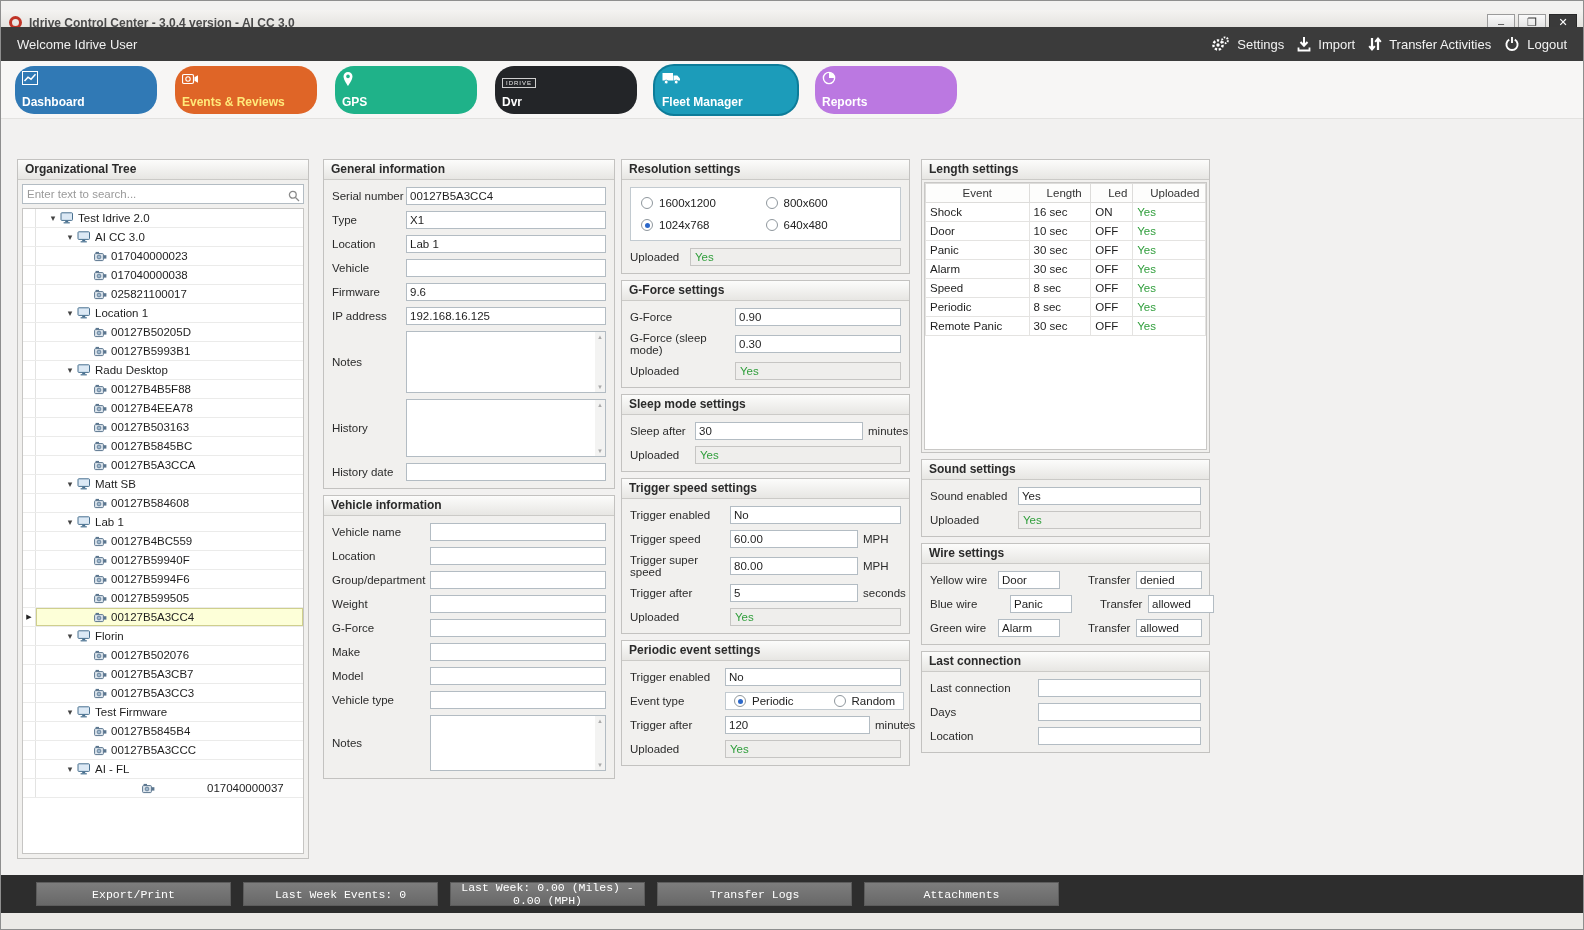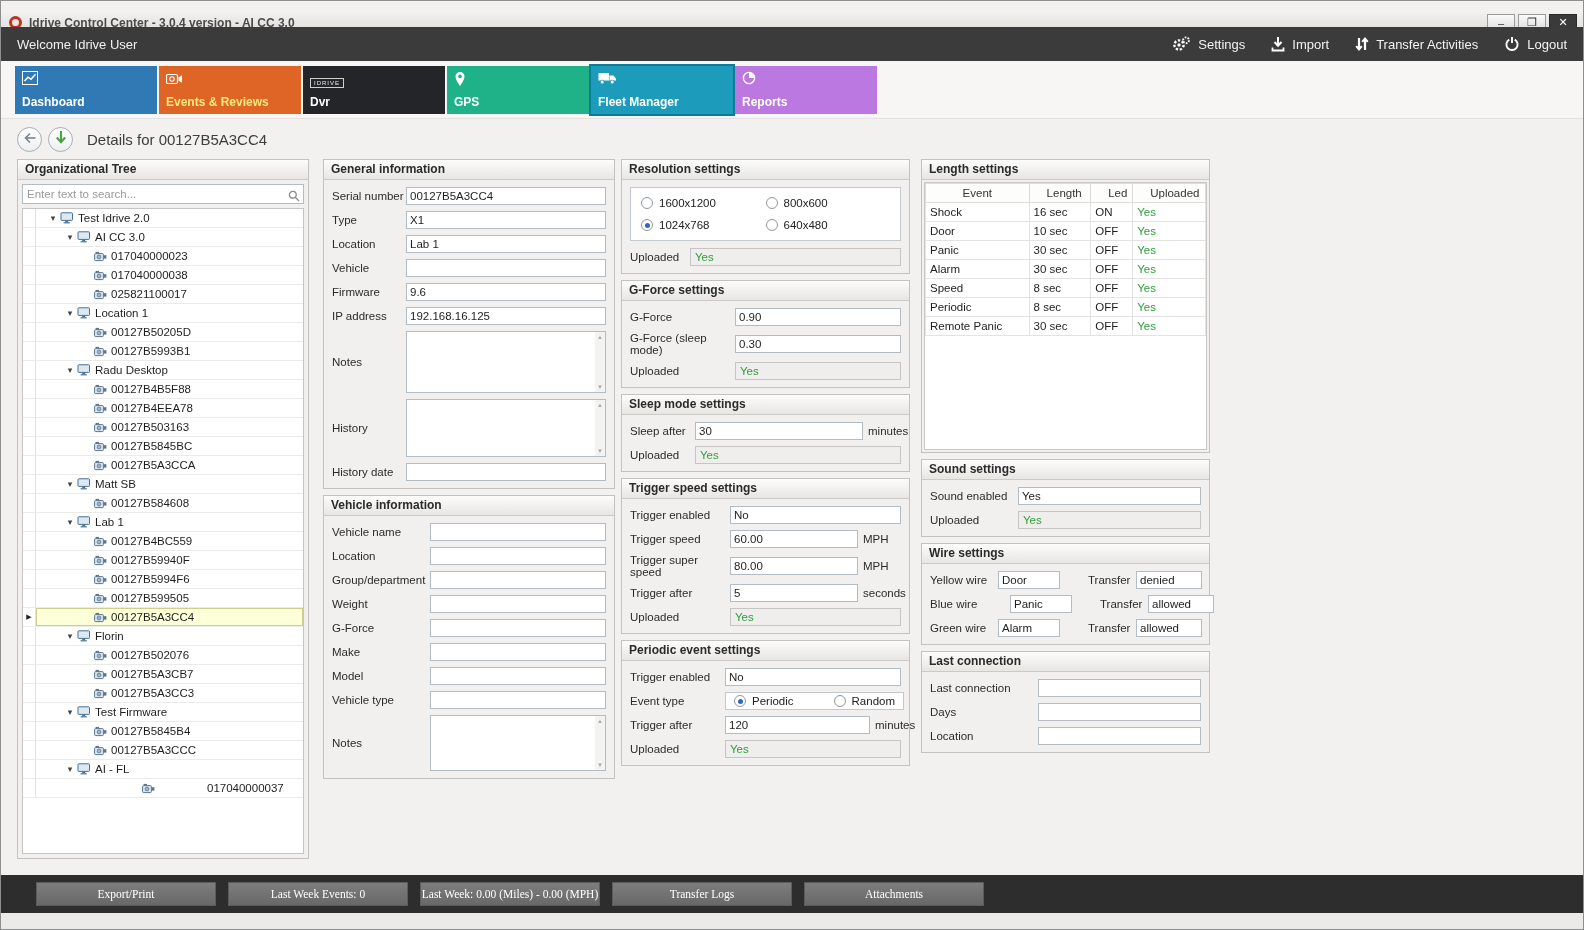--- a/index.html
+++ b/index.html
@@ -10,27 +10,27 @@
   .titlebar { position:absolute; top:0; left:0; right:0; height:26px; background:linear-gradient(#f4f3f1,#dddbd7); border-bottom:1px solid #bdbab5; display:flex; align-items:center; padding:0 6px;margin-top:9px; }
   .app-icon { width:13px; height:13px; border:3px solid #c03427; border-radius:50%; margin:0 7px 0 2px; }
   .win-title { font-size:12px; font-weight:bold; color:#4a4a4a; }
   .win-btns { margin-left:auto; display:flex; gap:3px; }
   .win-btn { width:28px; height:18px; border:1px solid #9b9b9b; background:linear-gradient(#fafafa,#dcdcdc); font-size:11px; color:#333; display:flex; align-items:center; justify-content:center; cursor:default; }
   .win-btn.close { background:#3a3a3a; color:#fff; border-color:#2a2a2a; }
 
   
   .topbar { position:absolute; top:26px; left:0; right:0; height:34px; background:#3b3b3b; display:flex; align-items:center; padding:0 16px; }
   .welcome { color:#f0f0f0; font-size:13px; }
-  .top-actions { margin-left:auto; display:flex; align-items:center; gap:26px; }
+  .top-actions { margin-left:auto; display:flex; align-items:center; gap:13px; }
   .top-action { display:flex; align-items:center; gap:7px; color:#f2f2f2; font-size:13px; cursor:default; }
   .top-action svg { display:block; }
 
   
   .tabstrip { position:absolute; top:60px; left:0; right:0; height:58px; background:#f7f6f5; border-bottom:1px solid #e3e2e0; display:flex; align-items:center; padding-left:14px; }
-  .tile { width:142px; height:48px; margin-right:2px; position:relative; padding:5px 0 0 7px; cursor:default; }
+  .tile { width:142px; height:48px; margin-right:18px; position:relative; padding:5px 0 0 7px; cursor:default;border-radius:19px; }
   .tile .tlabel { position:absolute; left:7px; bottom:5px; color:#fff; font-size:12px; font-weight:bold; }
   .tile.selected { box-shadow:0 0 0 2px #0d7c99; }
   .dvr-logo { display:inline-block; border:1px solid #cfcfcf; color:#e8e8e8; font-size:6px; letter-spacing:1px; padding:1px 3px; }
 
   
   .navrow { position:absolute; top:118px; left:0; right:0; height:40px; display:flex; align-items:center; padding-left:16px; }
   .circle-btn { width:25px; height:25px; border:1px solid #a9aeb2; border-radius:50%; background:linear-gradient(#ffffff,#eceff1); display:flex; align-items:center; justify-content:center; margin-right:6px; cursor:default; }
   .page-title { font-size:15px; color:#3d3d3d; margin-left:8px; }
 
   
@@ -89,21 +89,21 @@
   
   .table-wrap { margin:2px; background:#fff; border:1px solid #c9c8c6; height:268px; overflow:hidden; }
   .lstable { border-collapse:collapse; width:100%; font-size:11.5px; background:#fff; table-layout:fixed; }
   .lstable th { border:1px solid #dddcda; font-weight:normal; color:#333; text-align:center; height:19px; padding:0 17px; background:#fdfdfc; }
   .lstable td { border:1px solid #e4e3e1; height:19px; padding:0 4px; color:#1e1e1e; overflow:hidden; white-space:nowrap; }
   .lstable td.green { color:#2f9e3b; }
   .lstable col.c1{width:37%;} .lstable col.c2{width:22%;} .lstable col.c3{width:15%;} .lstable col.c4{width:26%;}
 
   
   .footer { position:absolute; left:0; right:0; top:874px; height:38px; background:#2d2d2d; display:flex; align-items:center; padding-left:35px; gap:12px; }
-  .fbtn { width:180px; height:24px; border:1px solid #5c5c5c; background:linear-gradient(#7d7d7d,#686868); color:#fff; font-family:Liberation Serif, serif; font-size:11.5px; display:flex; align-items:center; justify-content:center; cursor:default; }
+  .fbtn { width:195px; height:24px; border:1px solid #5c5c5c; background:linear-gradient(#7d7d7d,#686868); color:#fff; font-family:Liberation Mono, monospace; font-size:11.5px; display:flex; align-items:center; justify-content:center; cursor:default; }
   .bottomstrip { position:absolute; left:0; right:0; top:912px; height:18px; background:#eceae7; }
 </style>
 </head>
 <body>
 
 <div class="app">
 
   <div class="titlebar">
     <div class="app-icon"></div>
     <div class="win-title">Idrive Control Center - 3.0.4 version - AI CC 3.0</div>
@@ -169,64 +169,49 @@
       <span class="tlabel">Dashboard</span>
     </div>
     <div class="tile" style="background: rgb(223, 101, 39);">
       <span><svg width="17" height="12" viewBox="0 0 17 12">
             <rect x="0.5" y="1.5" width="11" height="9" rx="1.5" fill="none" stroke="#fff" stroke-width="1.2"></rect>
             <circle cx="6" cy="6" r="2.2" fill="none" stroke="#fff" stroke-width="1.1"></circle>
             <path d="M12.5 4.2 L16 2.2 v7.6 L12.5 7.8z" fill="#fff"></path>
           </svg></span>
       <span class="tlabel" style="color: rgb(255, 233, 122);">Events &amp; Reviews</span>
     </div>
-    <div class="tile" style="background: rgb(35, 37, 40);">
-      <span class="dvr-logo">IDRIVE</span>
-      <span class="tlabel">Dvr</span>
-    </div>
     <div class="tile" style="background: rgb(31, 178, 137);">
       <span><svg width="12" height="16" viewBox="0 0 12 16">
             <path d="M6 1 a4.5 4.5 0 0 1 4.5 4.5 C10.5 8.8 6 15 6 15 S1.5 8.8 1.5 5.5 A4.5 4.5 0 0 1 6 1z" fill="#fff"></path>
             <circle cx="6" cy="5.4" r="1.8" fill="#1fb289"></circle>
           </svg></span>
       <span class="tlabel">GPS</span>
+    </div>
+    <div class="tile" style="background: rgb(35, 37, 40);">
+      <span class="dvr-logo">IDRIVE</span>
+      <span class="tlabel">Dvr</span>
     </div>
     <div class="tile selected" style="background: rgb(28, 156, 186);">
       <span><svg width="19" height="14" viewBox="0 0 19 14">
             <rect x="0.5" y="2" width="10.5" height="7.5" fill="#fff"></rect>
             <path d="M11.5 4.5 h3.8 l2.7 3 v2 h-6.5z" fill="#fff"></path>
             <circle cx="4.2" cy="11" r="1.9" fill="#fff" stroke="#1c9cba" stroke-width="0.8"></circle>
             <circle cx="14.2" cy="11" r="1.9" fill="#fff" stroke="#1c9cba" stroke-width="0.8"></circle>
           </svg></span>
       <span class="tlabel">Fleet Manager</span>
     </div>
     <div class="tile" style="background: rgb(187, 120, 225);">
       <span><svg width="14" height="14" viewBox="0 0 14 14">
             <circle cx="7" cy="7" r="5.6" fill="none" stroke="#fff" stroke-width="1.4"></circle>
             <path d="M7 7 L7 1.4 A5.6 5.6 0 0 1 12.6 7 z" fill="#fff"></path>
           </svg></span>
       <span class="tlabel">Reports</span>
     </div>
   </div>
 
-  <div class="navrow">
-    <div class="circle-btn">
-      <span><svg width="14" height="12" viewBox="0 0 14 12">
-            <path d="M7 1.5 L2.5 6 L7 10.5" stroke="#7b838a" stroke-width="1.6" fill="none"></path>
-            <path d="M3 6 H12.5" stroke="#7b838a" stroke-width="1.6" fill="none"></path>
-          </svg></span>
-    </div>
-    <div class="circle-btn">
-      <span><svg width="12" height="14" viewBox="0 0 12 14">
-            <path d="M6 1 V11" stroke="#4aa23e" stroke-width="2" fill="none"></path>
-            <path d="M1.8 7.5 L6 12.2 L10.2 7.5" stroke="#4aa23e" stroke-width="2" fill="none"></path>
-          </svg></span>
-    </div>
-    <div class="page-title">Details for 00127B5A3CC4</div>
-  </div>
 
   <div class="content">
 
     <div class="panel tree-panel">
       <div class="phead">Organizational Tree</div>
       <div class="search-wrap">
         <input class="search-input" type="text" placeholder="Enter text to search..." style="">
         <span class="search-icon"><svg width="12" height="12" viewBox="0 0 12 12">
               <circle cx="4.8" cy="4.8" r="3.4" fill="none" stroke="#8a8a8a" stroke-width="1.3"></circle>
               <line x1="7.5" y1="7.5" x2="11" y2="11" stroke="#8a8a8a" stroke-width="1.3"></line>

